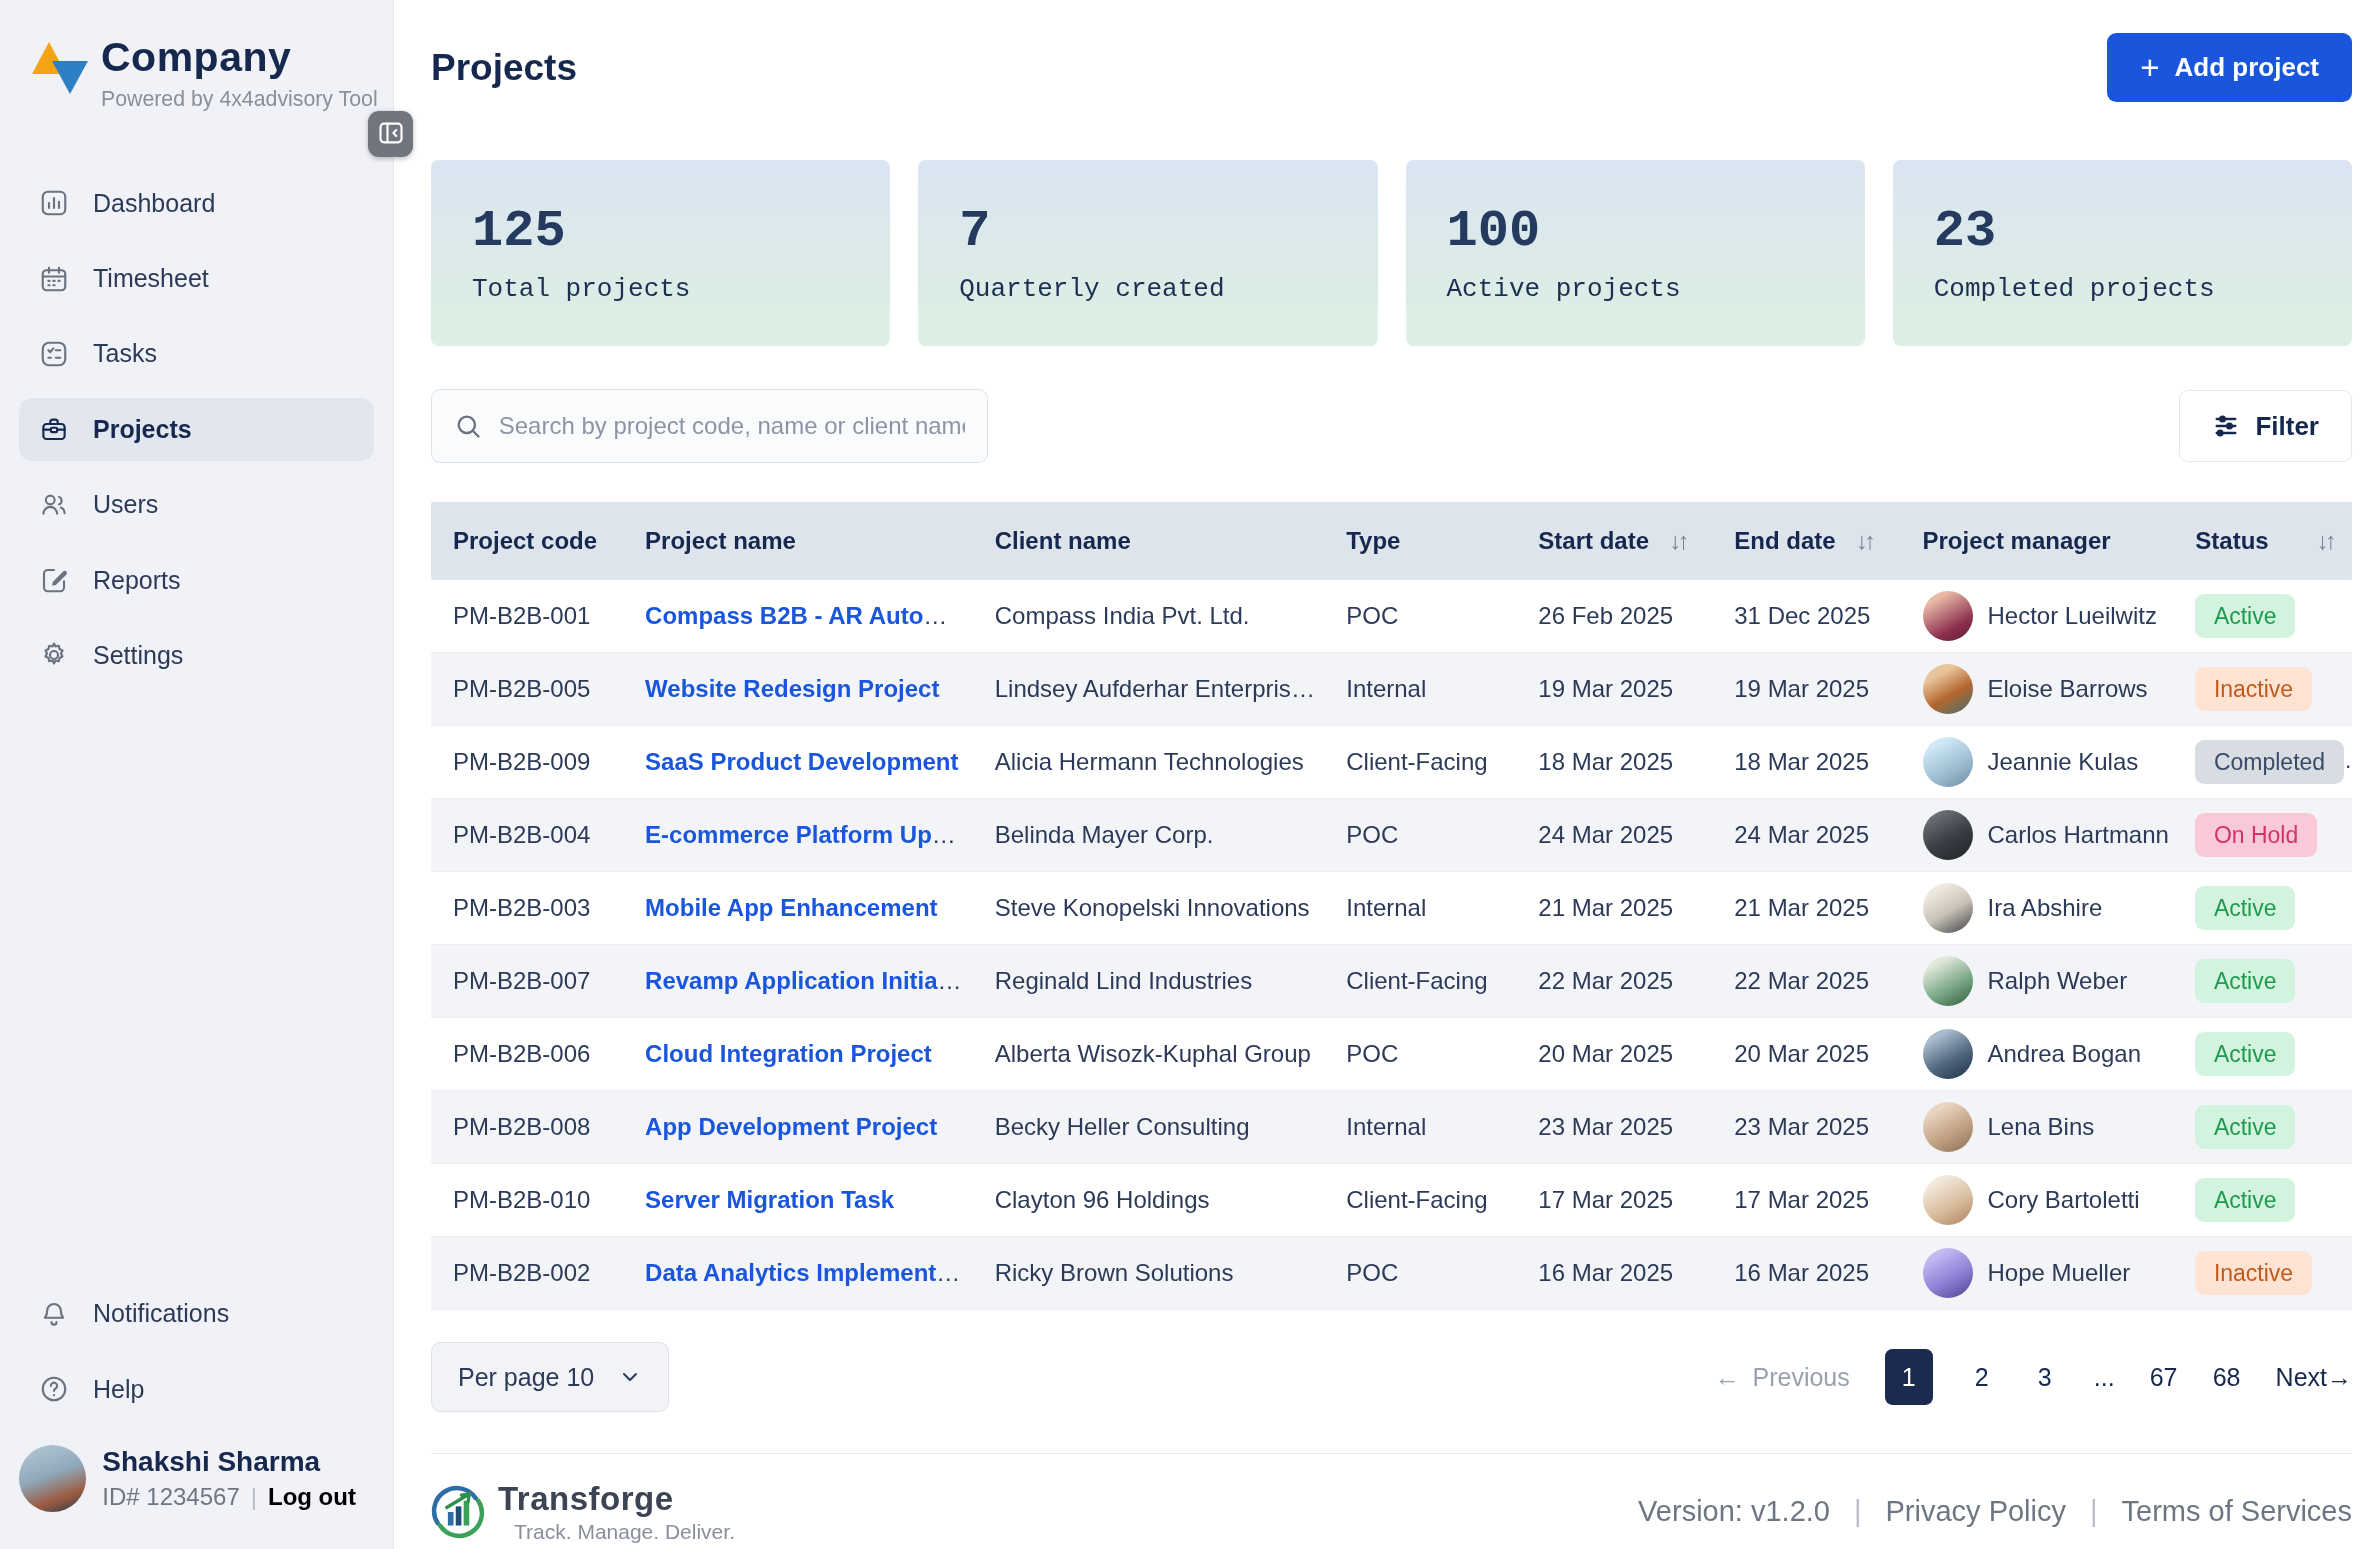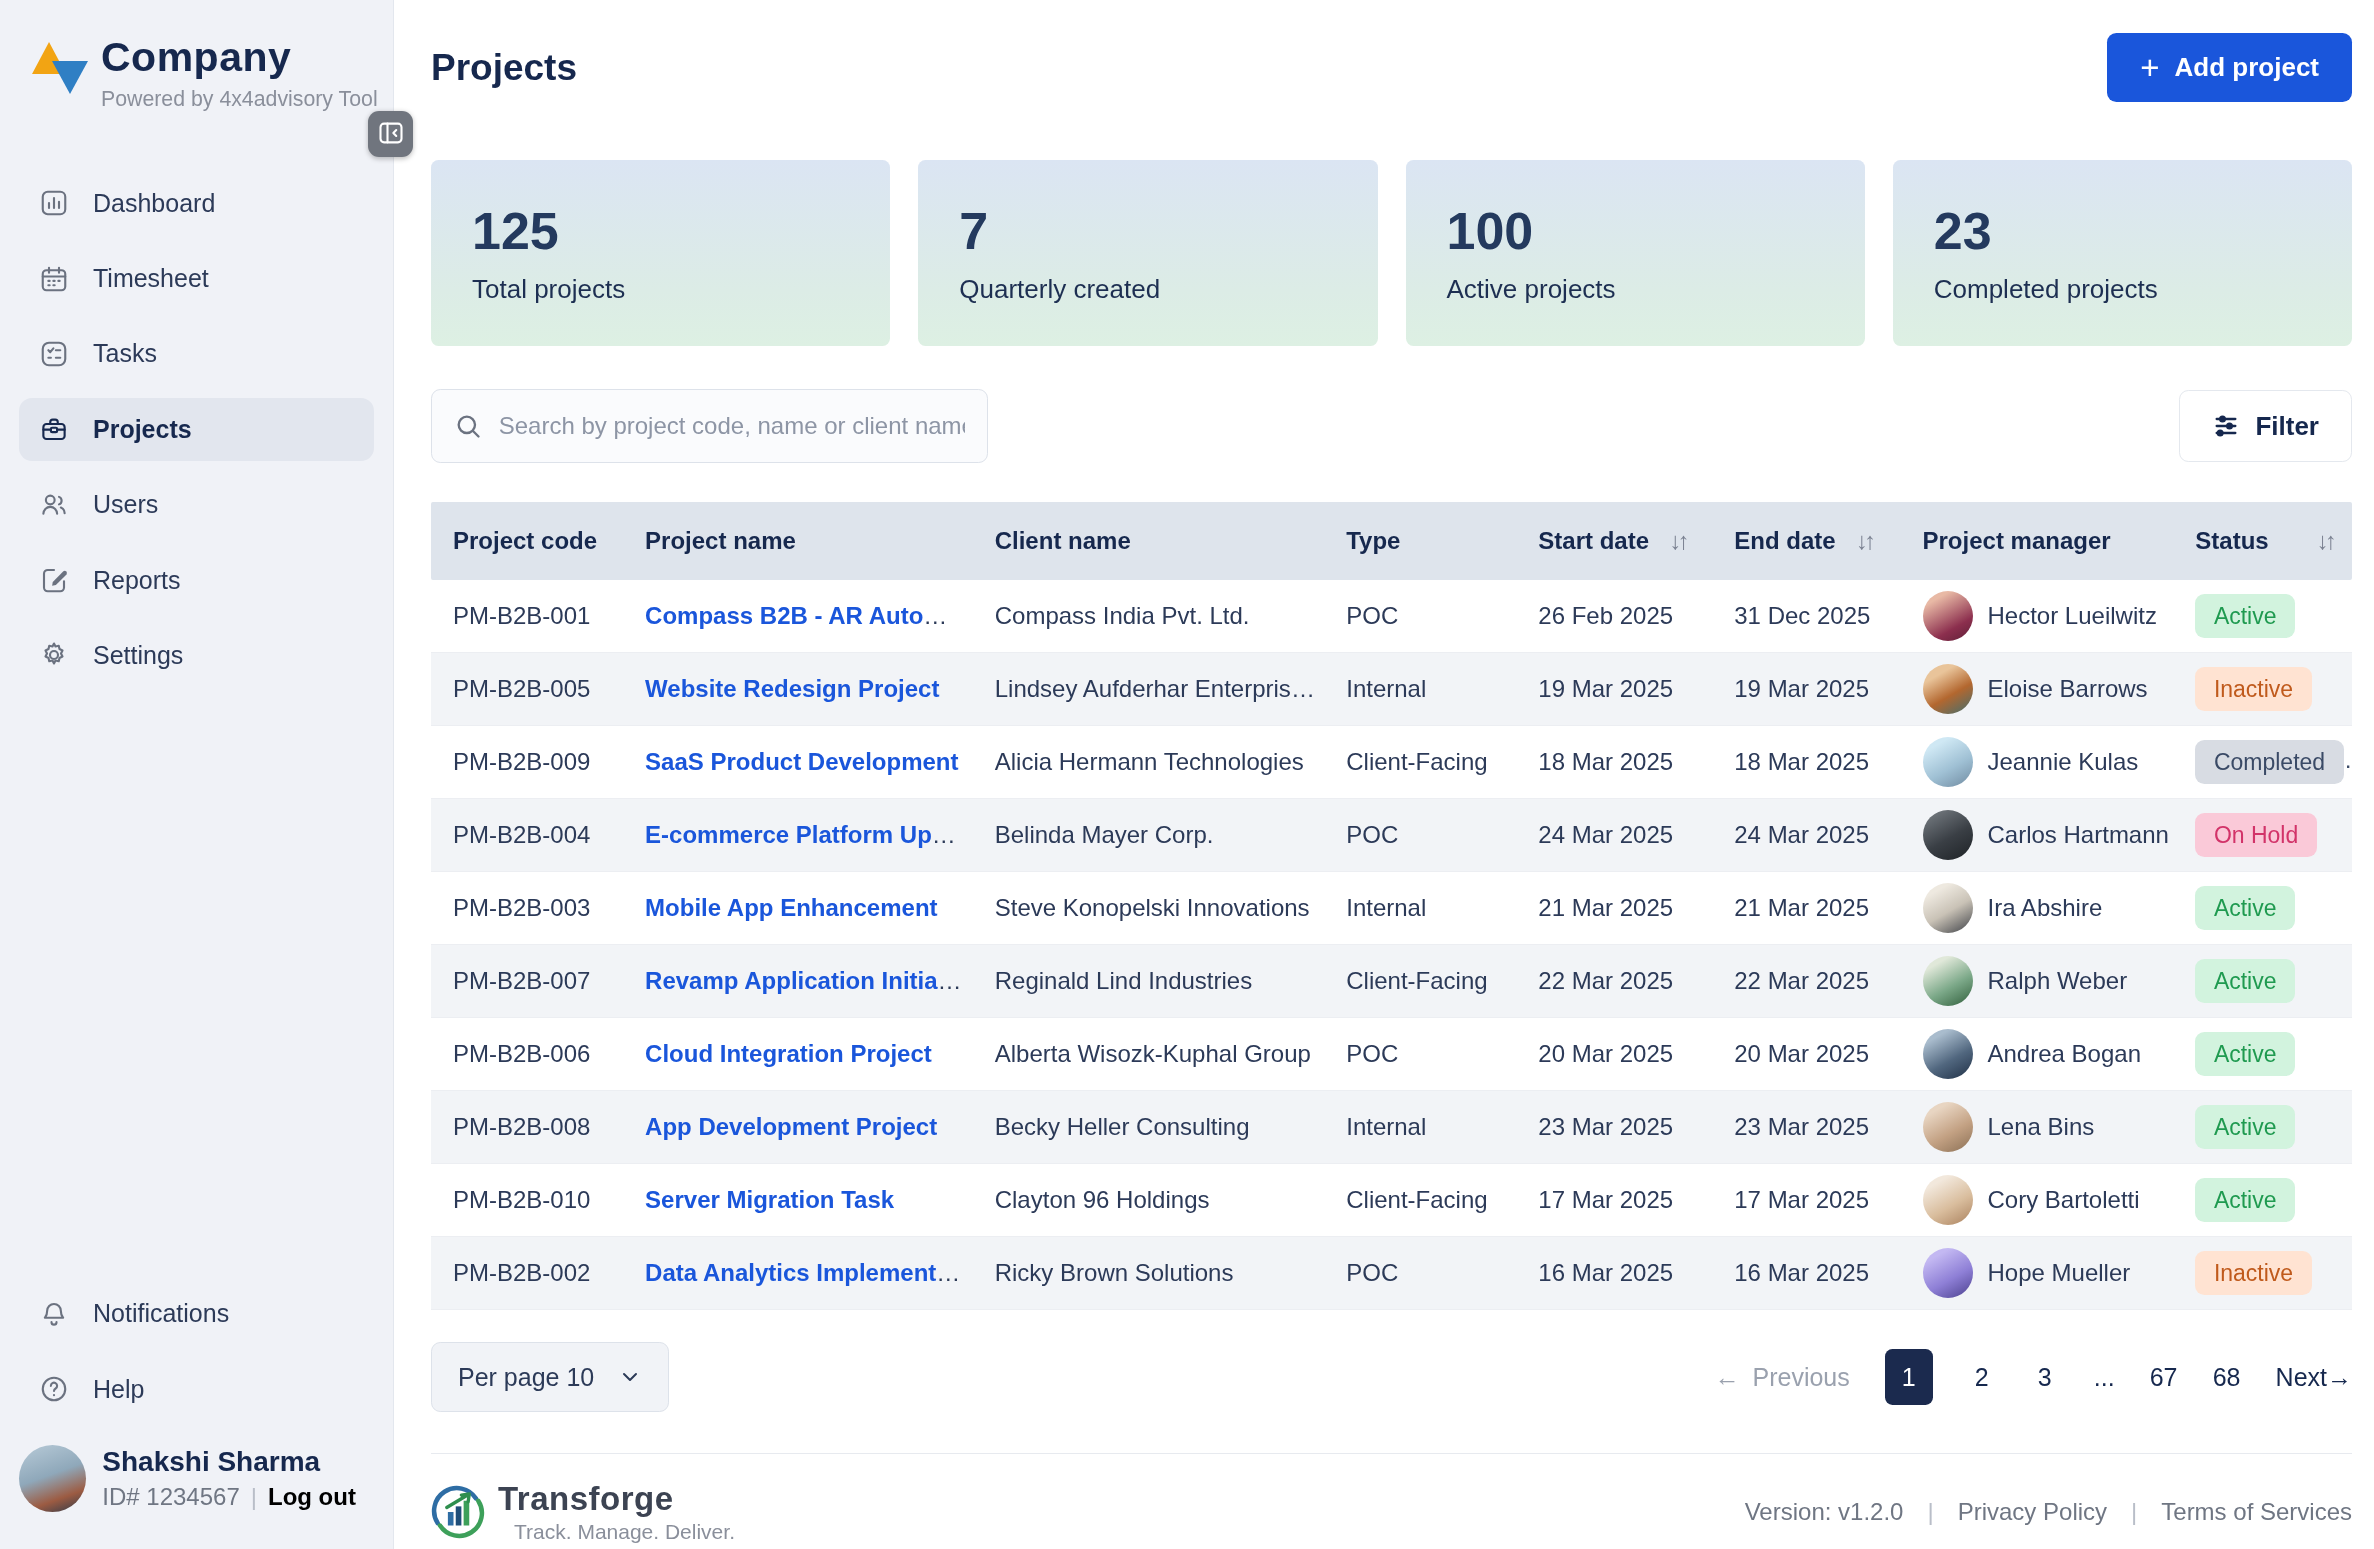--- a/index.html
+++ b/index.html
@@ -52,21 +52,21 @@
     background:#1a56db; color:#ffffff; border:none; border-radius:9.3px;
     height:69px; padding:0 33px; font-size:26px; font-weight:bold;
     display:flex; align-items:center; gap:15px; cursor:pointer; font-family:inherit;
   }
   .add-btn .plus { font-size:33px; font-weight:normal; line-height:1; }
   
   .stats-row { display:flex; gap:28px; margin-top:58px; }
   .stat-card {
     flex:1; height:186px; border-radius:7.4px; padding:32px 41px;
     background:linear-gradient(180deg,#dbe5f3 0%,#dcece6 70%,#ddf0e3 100%);
-    display:flex; flex-direction:column; justify-content:center;
+    display:flex; flex-direction:column; justify-content:center;font-family:Liberation Mono, monospace;
   }
   .stat-value { font-size:52px; font-weight:600; color:#243a5e; }
   .stat-label { font-size:26px; color:#1d2f52; margin-top:13px; }
   
   .search-row { display:flex; align-items:center; justify-content:space-between; margin-top:43px; }
   .search-box {
     width:557px; height:74px; background:#fafbfd; border:1.9px solid #dde2ea; border-radius:9.3px;
     display:flex; align-items:center; padding:0 22px; gap:16.7px;
   }
   .search-box input {
@@ -120,21 +120,21 @@
   }
   .ellipsis { color:#16284e; }
   
   .footer {
     margin-top:41px; border-top:1.9px solid #e7eaef; padding:26px 0 0 0;
     display:flex; align-items:center; justify-content:space-between;
   }
   .brand { display:flex; align-items:center; gap:13px; }
   .brand-text .brand-name { font-size:33px; font-weight:bold; color:#3c4352; letter-spacing:0.5px; }
   .brand-text .brand-tagline { font-size:21px; color:#8a8f9b; margin-top:1.9px;margin-left:16px; }
-  .footer-right { display:flex; align-items:center; gap:24px; font-size:24px; color:#6f7683; }
+  .footer-right { display:flex; align-items:center; gap:24px; font-size:29px; color:#6f7683; }
   .footer-right .f-sep { color:#b9bec8; }
   .footer-link { cursor:pointer; }
 </style>
 </head>
 <body>
 
 <aside class="sidebar">
   <div class="logo-row">
     <div class="logo-mark">
       <div class="logo-tri-up"></div>

